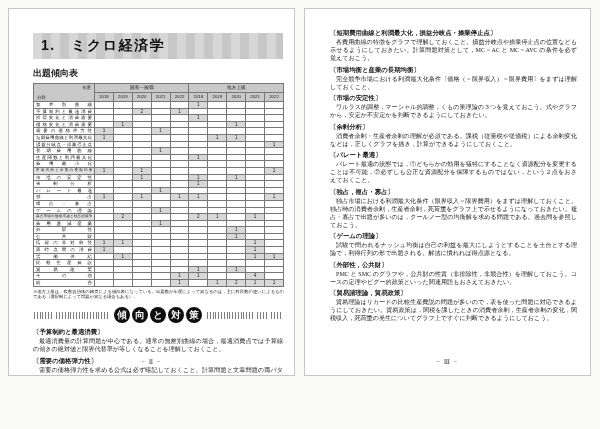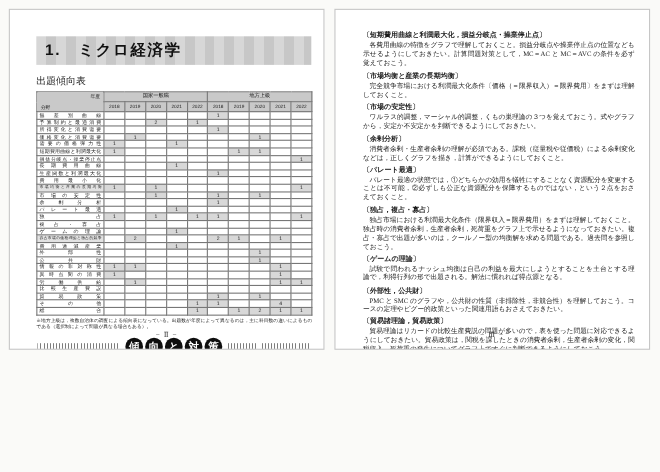--- a/index.html
+++ b/index.html
@@ -3,38 +3,38 @@
 <meta charset="utf-8">
 <style>
   * { box-sizing: border-box; }
   html,body { margin:0; padding:0; }
   body {
     width:600px; height:429px; background:#fafaf8;
     font-family:"Liberation Serif","DejaVu Serif",serif; color:#1c1c1c;
   }
   .spread { display:flex; gap:9px; padding:8px; }
   .page {
-    width:287px; height:310px; background:#fff;
+    width:287px; height:368px; background:#fff;
     border:1px solid #c6c6c6; position:relative; overflow:hidden;
   }
   .inner-l { padding:24px 11px 0 24px; }
   .inner-r { padding:20px 13px 0 25px; }
 
   
   .chapter-band {
     height:26px; margin-bottom:8px;
     background:repeating-linear-gradient(90deg,#d7d7d7 0 9px,#c7c7c7 9px 18px);
     display:flex; align-items:center; padding-left:8px;
   }
   .chapter-title {
     font-family:"Liberation Sans",sans-serif; font-weight:bold;
     font-size:14px; letter-spacing:1.5px; color:#111;
   }
   .table-heading {
-    font-family:"Liberation Sans",sans-serif; font-weight:normal;
+    font-family:"Liberation Sans",sans-serif; font-weight:bold;
     font-size:9px; margin:0 0 3px 0;
   }
 
   
   table.trend { border-collapse:collapse; width:251px; table-layout:fixed; }
   .trend th, .trend td { border:0.8px solid #777; padding:0; }
   .trend thead th { background:#c9c9c9; font-family:"Liberation Sans",sans-serif; font-weight:normal; }
   .group-th { font-size:4.8px; height:8px; line-height:8px; }
   .year-th  { font-size:4.3px; height:8px; line-height:8px; text-align:center; }
   .corner {

